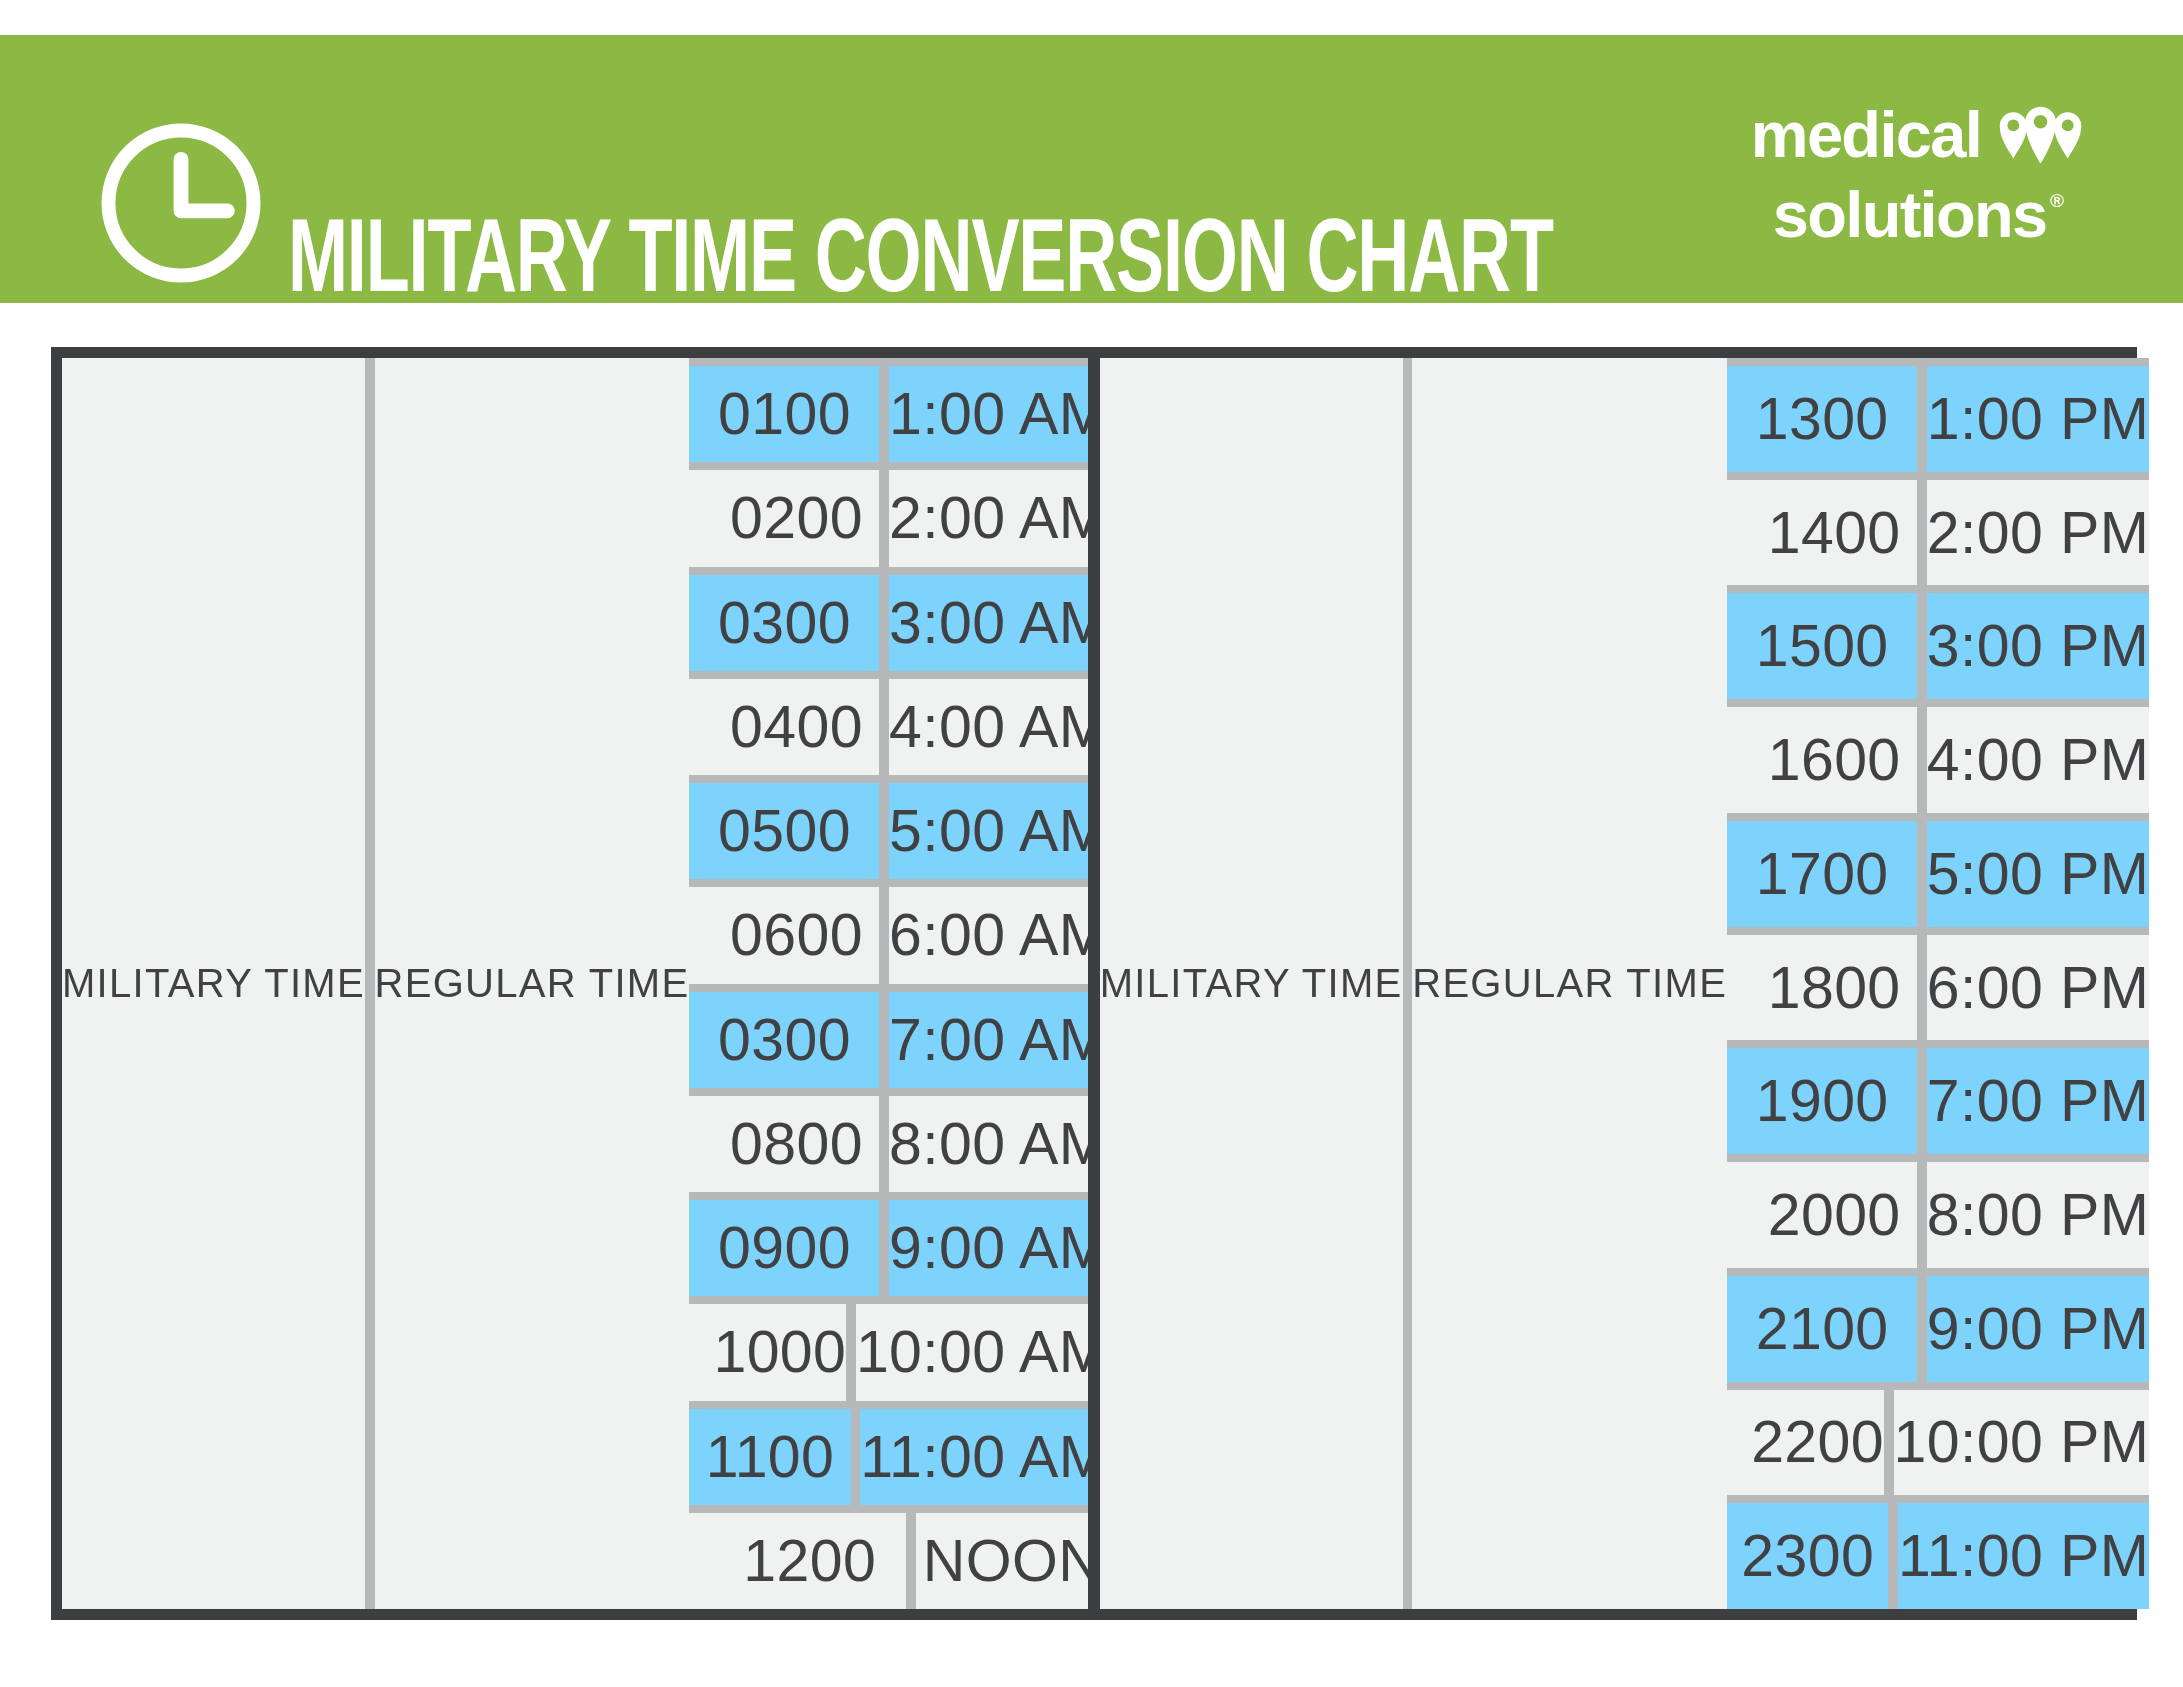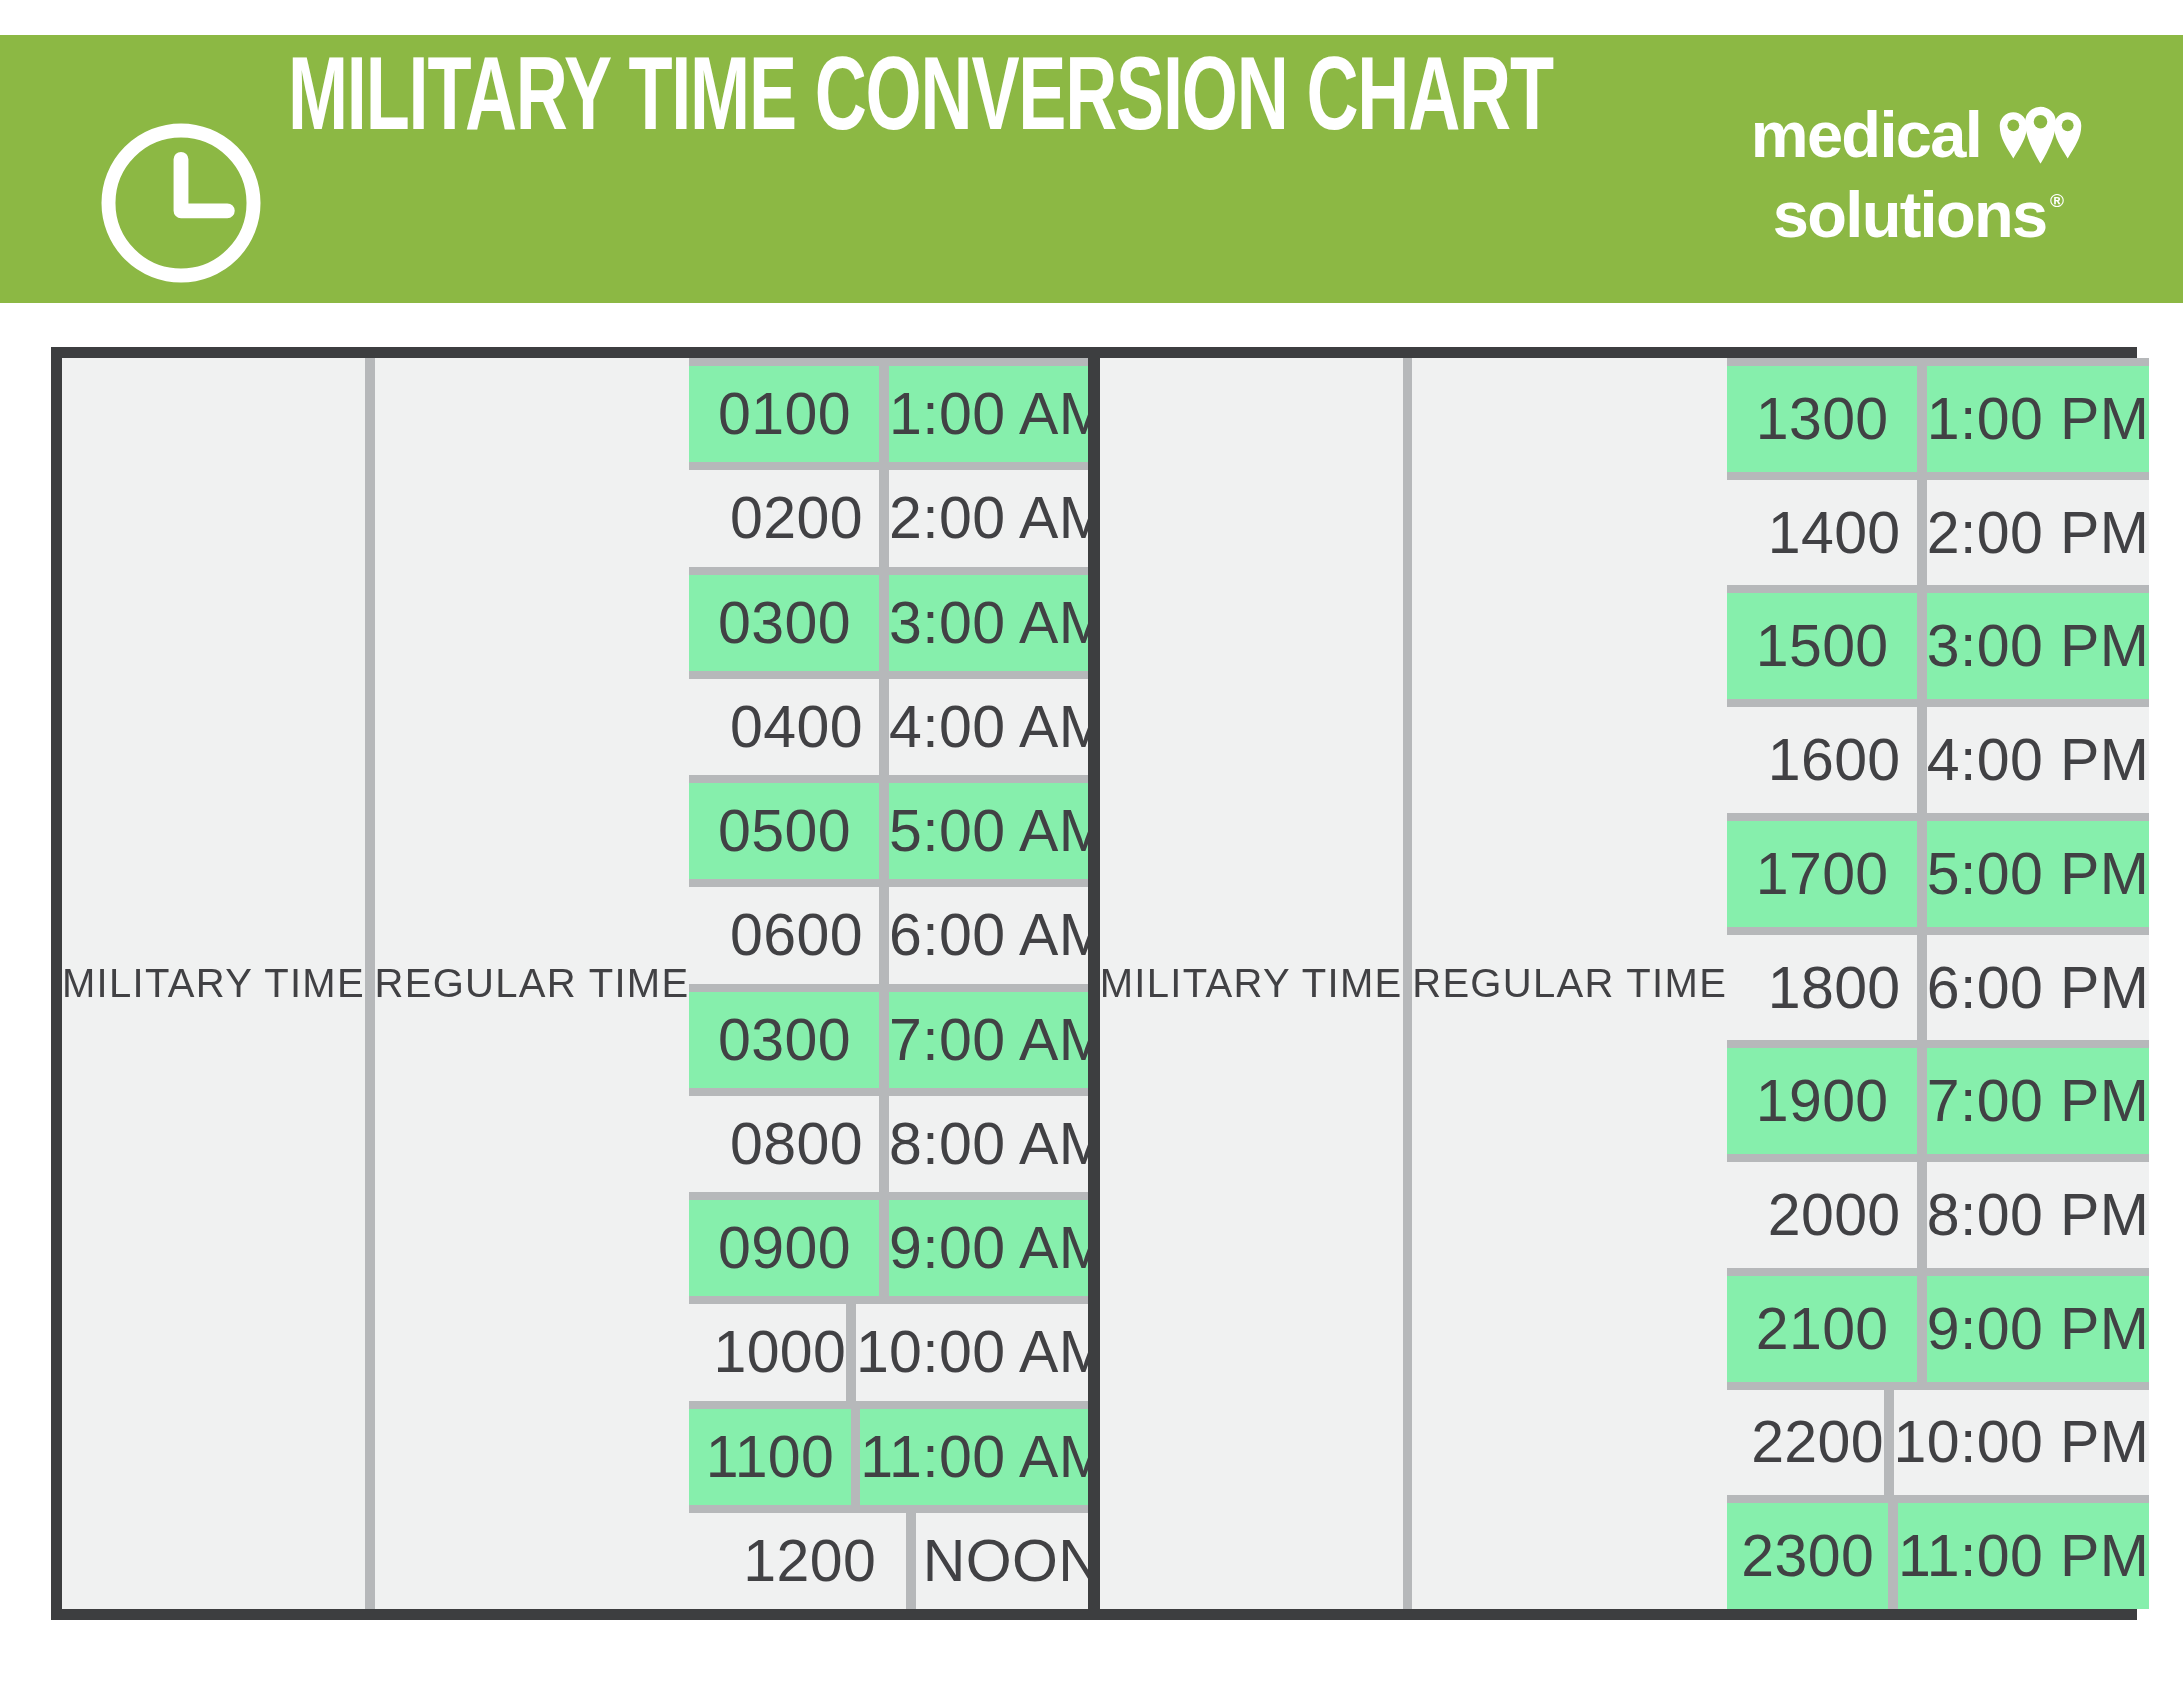--- a/index.html
+++ b/index.html
@@ -18,22 +18,22 @@
     width: 2184px; height: 268px;
     background: #8CB844;
   }
   .clock {
     position: absolute;
     left: 98px; top: 85px;
     width: 166px; height: 166px;
   }
   .title-wrap {
     position: absolute;
-    left: 288px; top: 0; height: 100%;
-    display: flex; align-items: flex-start;
+    left: 288px; top: 12px; height: 100%;
+    display: flex; align-items: flex-end;
   }
   .title {
     display: inline-block;
     white-space: nowrap;
     font-size: 103px;
     font-weight: bold;
     letter-spacing: -1.7px;
     color: #ffffff;
     transform: scaleX(0.70);
     transform-origin: left center;
@@ -70,21 +70,21 @@
     flex-direction: row;
     min-width: 0;
   }
   .dark-div {
     flex: 0 0 11.4px;
     background: #3D3E40;
   }
   .trow {
     display: flex;
     align-items: stretch;
-    background: #86efac;
+    background: #7dd3fc;
   }
   .thead {
     flex: 0 0 86px;
     background: #F0F1F1;
   }
   .rows {
     flex: 1 1 auto;
     display: flex;
     flex-direction: column;
   }

